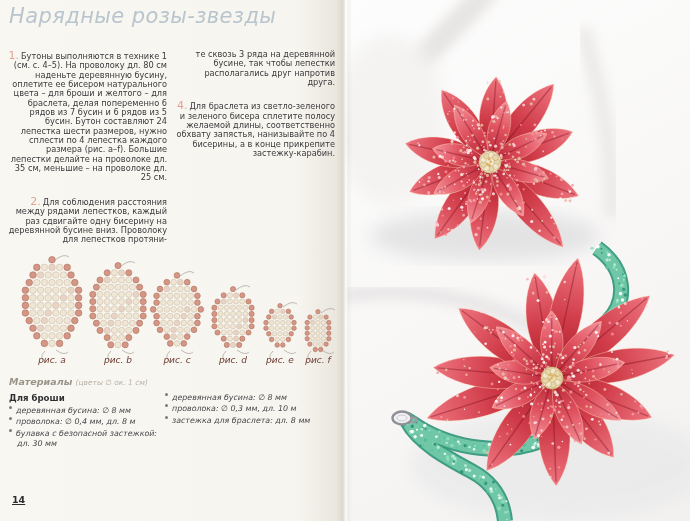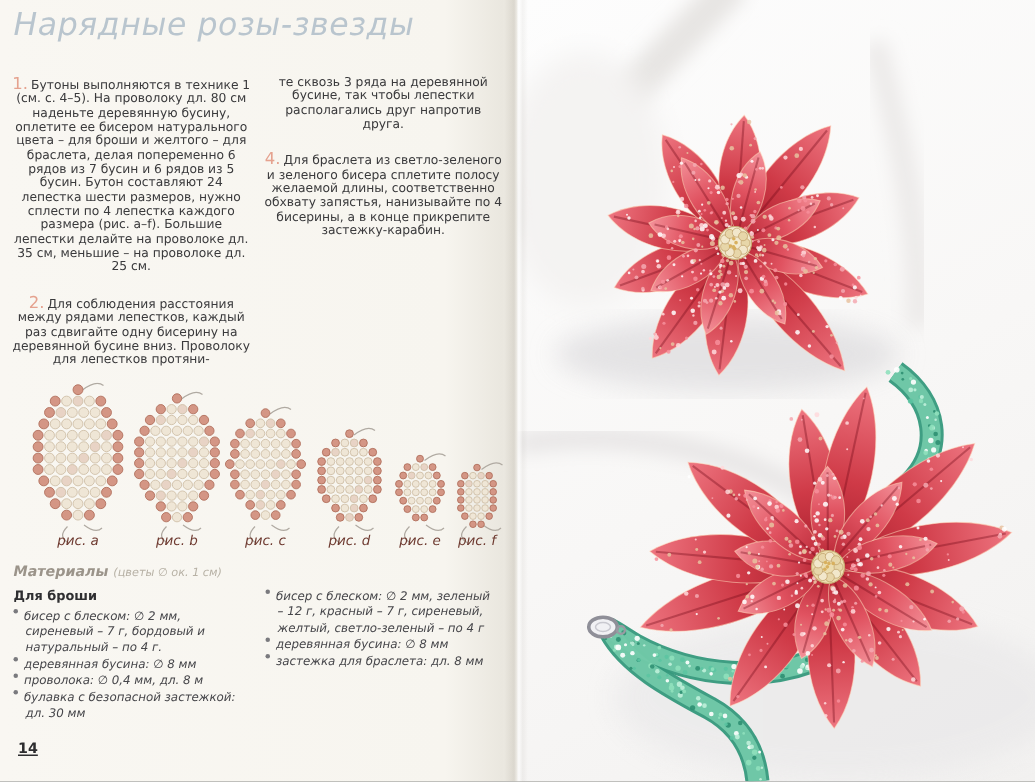--- a/index.html
+++ b/index.html
@@ -5,27 +5,27 @@
   html,body{margin:0;padding:0;background:#888;}
   .spread{position:relative;width:690px;height:521px;overflow:hidden;
     font-family:"DejaVu Sans",sans-serif;background:#f7f5f0;}
   
   .left-page{position:absolute;left:0;top:0;width:345px;height:521px;
     background:linear-gradient(to right,#f9f7f2 0%,#f7f5ef 86%,#eae7df 97%,#f1eee7 100%);}
   .page-title{position:absolute;left:9px;top:4px;font-size:21px;font-style:italic;
     color:#b9c5ce;letter-spacing:.4px;font-weight:400;}
   .cols{position:absolute;left:8px;top:50px;width:328px;display:flex;gap:9px;}
   .col{width:159px;}
-  .para{margin:0 0 13px 0;font-size:8.2px;line-height:1.14;color:#3a3a3c;text-align:center;}
+  .para{margin:0 0 13px 0;font-size:8.2px;line-height:1.14;color:#3a3a3c;text-align:right;}
   .pnum{font-size:11px;color:#e5a28f;margin-right:2px;line-height:1;}
   .figures{position:absolute;left:16px;top:255px;width:340px;height:118px;}
   .materials{position:absolute;left:9px;top:376px;width:330px;}
   .materials-head{font-size:9.5px;font-weight:bold;font-style:italic;color:#9b948a;}
   .materials-note{font-size:7.5px;font-style:italic;color:#b7b1a5;font-weight:normal;}
-  .mat-cols{display:flex;gap:12px;margin-top:6px;}
+  .mat-cols{display:flex;gap:0;margin-top:6px;}
   .mat-col{width:156px;}
   .mat-title{font-size:8.6px;font-weight:bold;color:#2f2f31;margin:0 0 3px 0;}
   .mat-list{list-style:none;margin:0;padding:0;}
   .mat-list li{font-size:7.9px;font-style:italic;color:#46464a;line-height:1.3;
     padding-left:8px;text-indent:-8px;margin-bottom:1px;}
   .mat-list li::before{content:"";display:inline-block;width:3px;height:3px;border-radius:50%;
     background:#7a7a7e;margin-right:4px;vertical-align:4px;text-indent:0;}
   .page-number{position:absolute;left:12px;bottom:16px;font-size:9.5px;font-weight:bold;color:#2d2d2f;text-decoration:underline;}
   
   .right-page{position:absolute;left:345px;top:0;width:345px;height:521px;
@@ -414,30 +414,29 @@
 
     <div class="materials">
       <div class="materials-head">
         <span>Материалы</span>
         <span class="materials-note">(цветы ∅ ок. 1 см)</span>
       </div>
       <div class="mat-cols">
         <div class="mat-col">
           <p class="mat-title">Для броши</p>
           <ul class="mat-list" id="brooch-list">
-              <li>бисер с блеском: ∅ 2 мм, сиреневый – 7 г, бордовый и натуральный – по 4 г.</li>
               <li>деревянная бусина: ∅ 8 мм</li>
               <li>проволока: ∅ 0,4 мм, дл. 8 м</li>
               <li>булавка с безопасной застежкой: дл. 30 мм</li>
             </ul>
         </div>
         <div class="mat-col">
           <ul class="mat-list" id="bracelet-list">
-              <li>бисер с блеском: ∅ 2 мм, зеленый – 12 г, красный – 7 г, сиреневый, желтый, светло-зеленый – по 4 г</li>
               <li>деревянная бусина: ∅ 8 мм</li>
+              <li>проволока: ∅ 0,3 мм, дл. 10 м</li>
               <li>застежка для браслета: дл. 8 мм</li>
             </ul>
         </div>
       </div>
     </div>
 
     <div class="page-number">14</div>
   </div>
 
   <div class="right-page">

